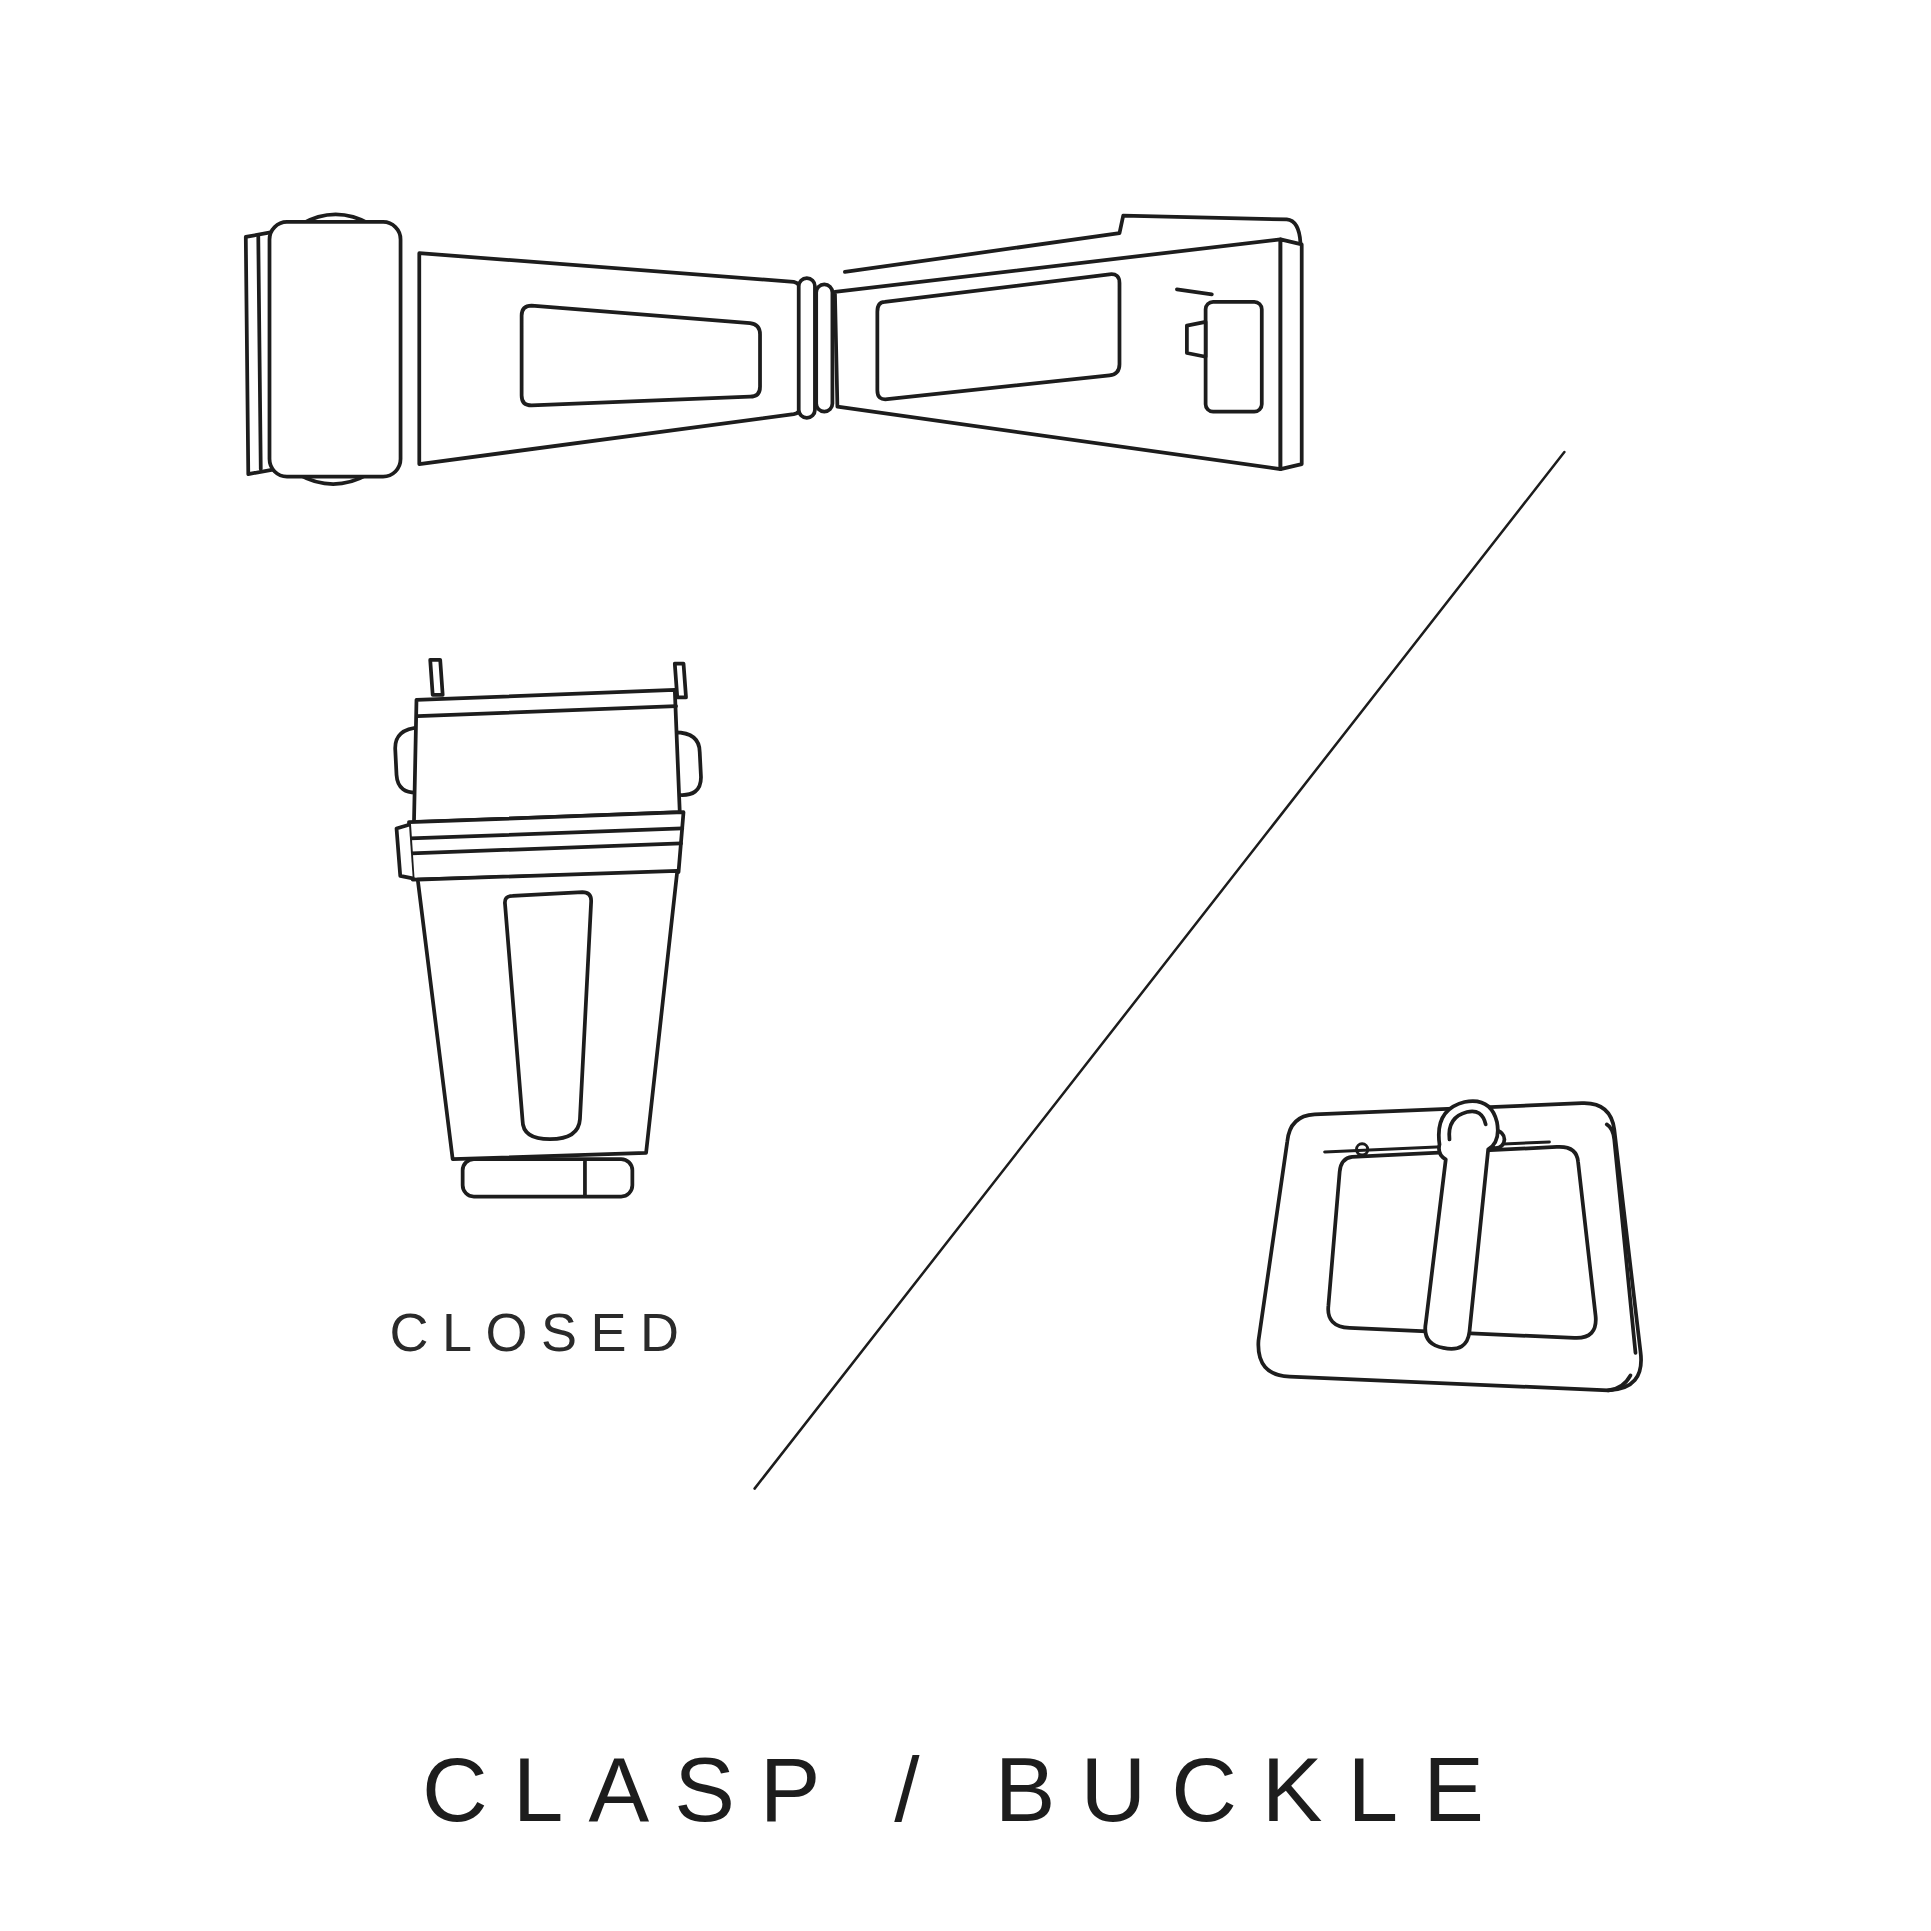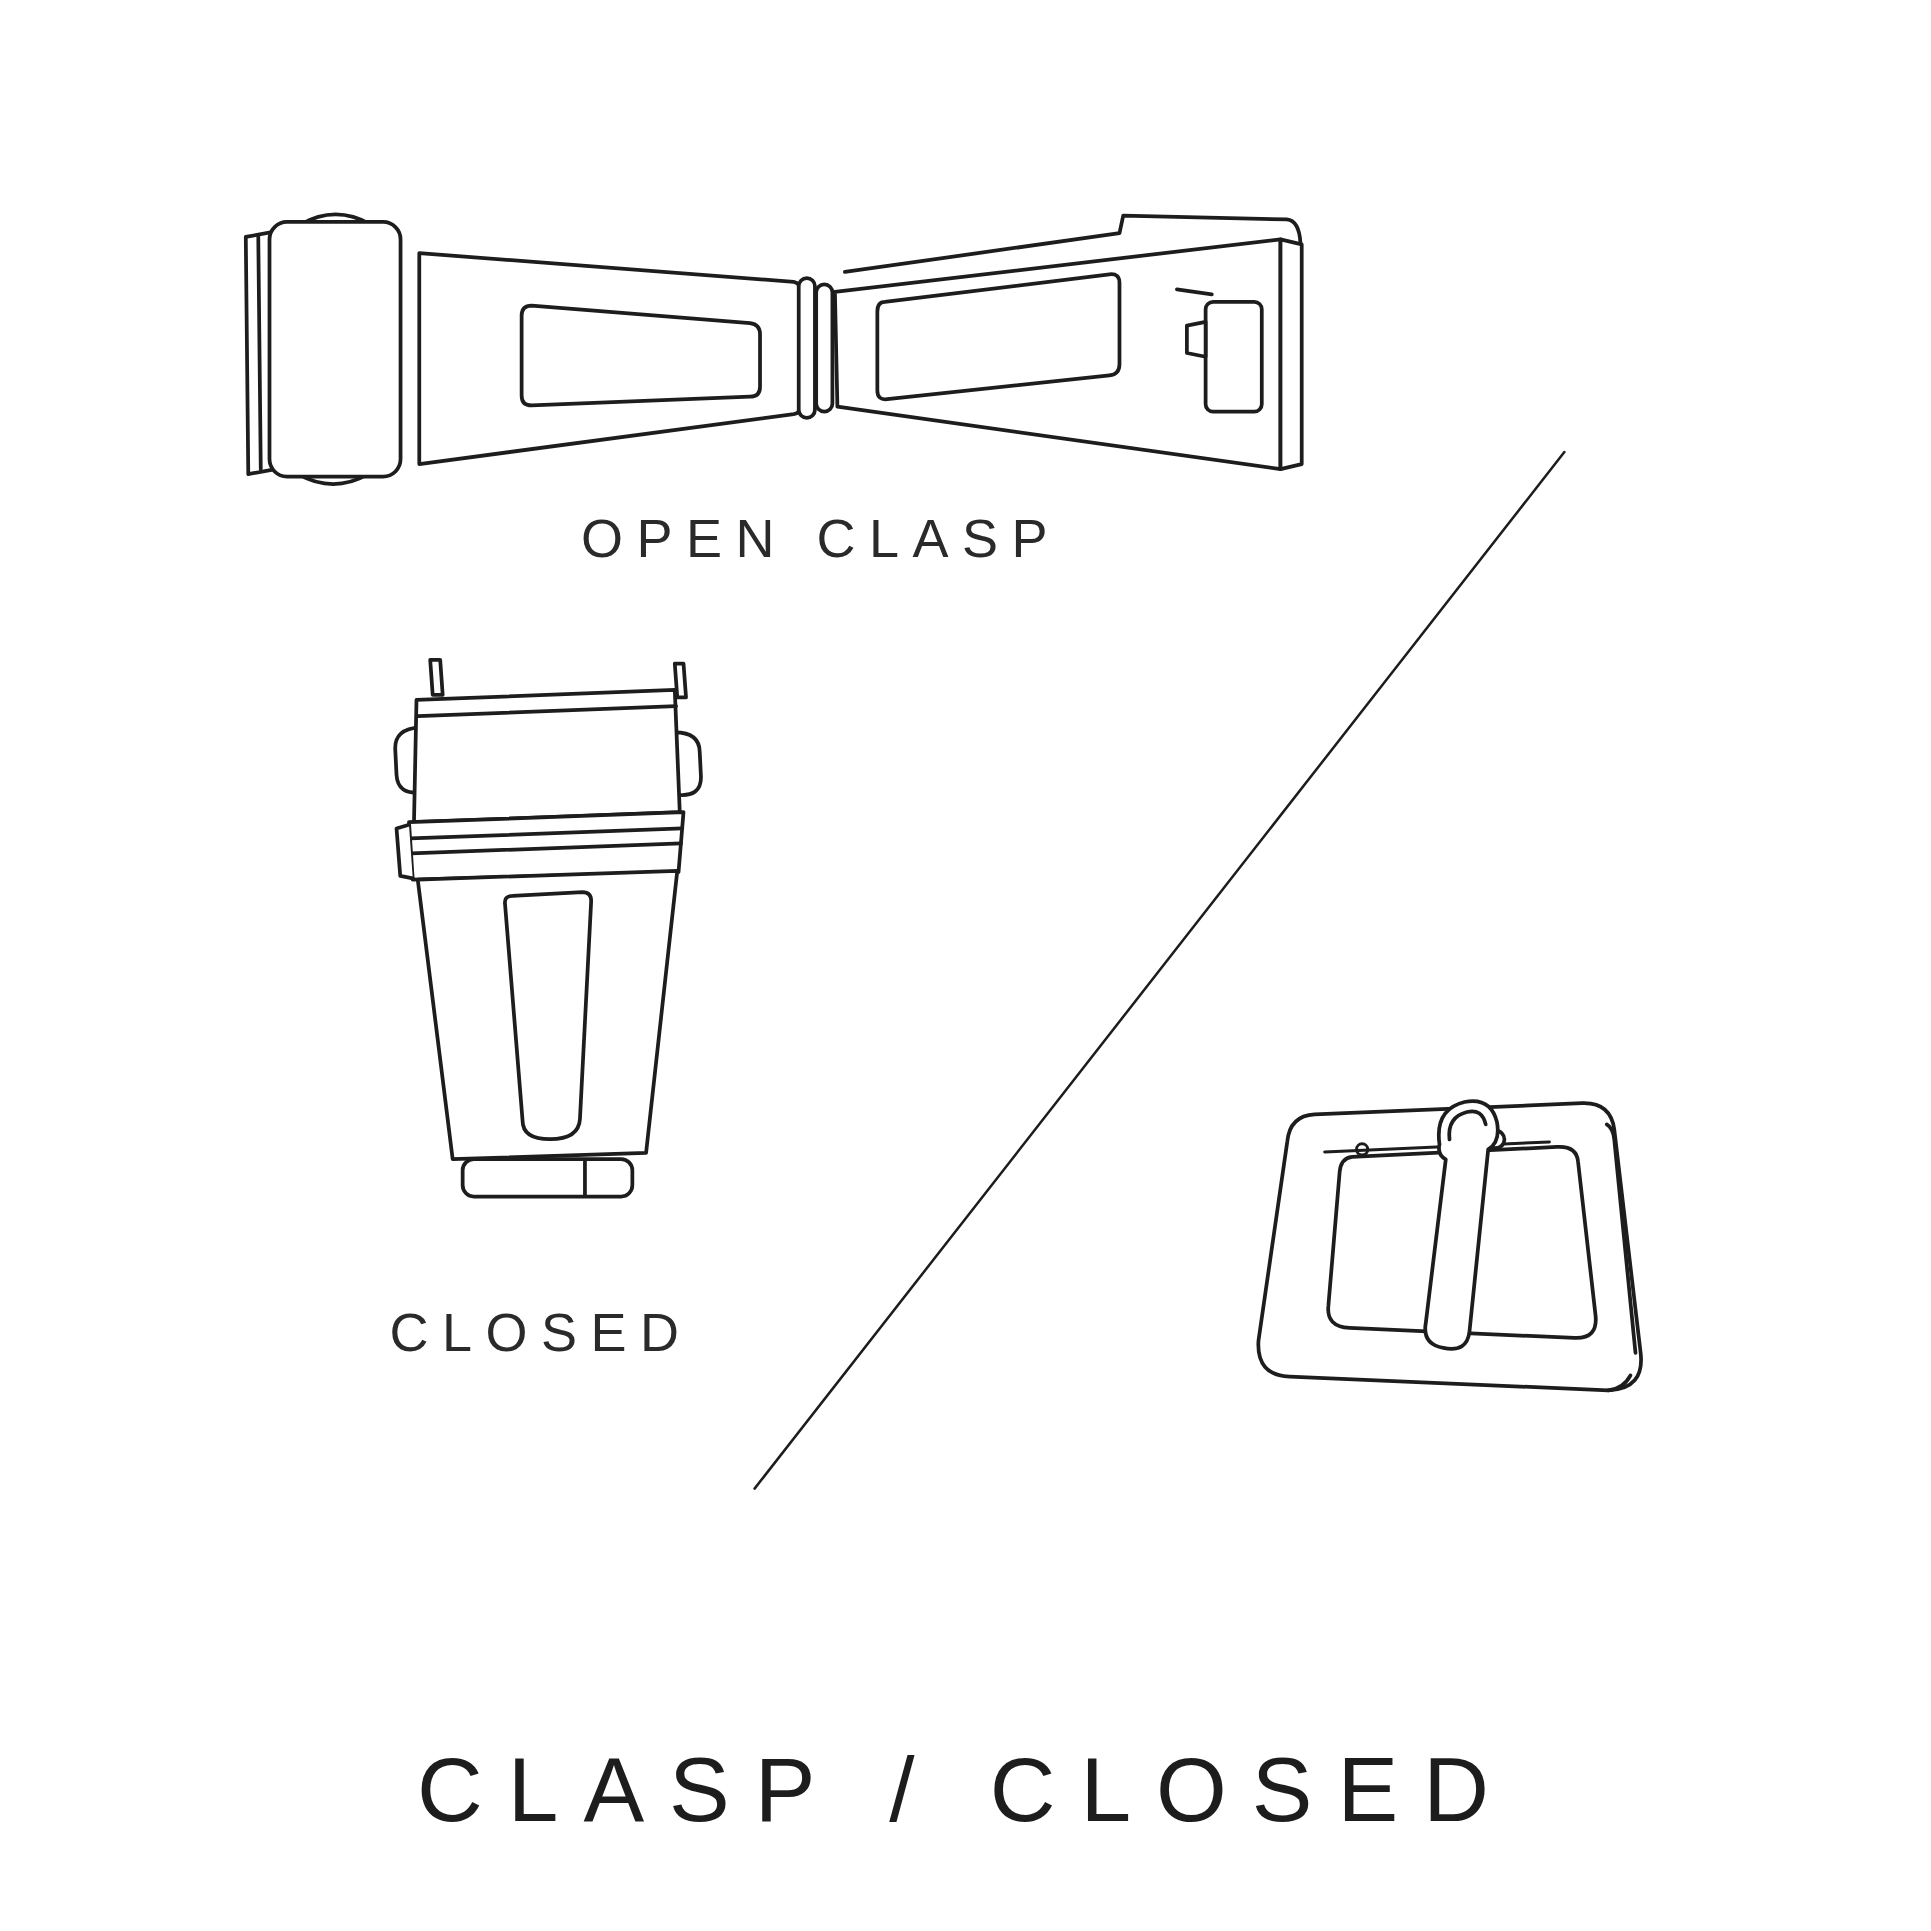--- a/index.html
+++ b/index.html
@@ -65,21 +65,20 @@
       <path class="stroke" d="M845,42 L862,46 L862,222 L845,226 Z"></path>
       <path class="line" d="M496,68 L716,37 L719,23 L850,26 Q860,27 861,45"></path>
       <path class="line" d="M528,92 L708,70 Q716,69 716,77 L716,142 Q716,150 708,151 L530,170 Q522,171 522,163 L522,100 Q522,92 528,92 Z"></path>
 
       <rect class="stroke" x="785" y="92" width="45" height="88" rx="6"></rect>
       <path class="stroke" d="M785,108 L770,111 L770,133 L785,136 Z"></path>
       <path class="line" d="M762,82 L790,86"></path>
     </svg>
   </div>
 
-  <div class="caption" style="left:483px;top:507px;width:676px;">OPEN CLASP</div>
 
   <div class="fig" style="left:375px;top:650px;">
     <svg width="350" height="574" viewBox="0 0 280 460">
 
       <path class="stroke" d="M46,36 L44,8 L52,8 L54,36 Z"></path>
       <path class="stroke" d="M242,38 L240,11 L247,11 L249,38 Z"></path>
 
       <path class="stroke" d="M36,62 Q15,63 16,80 L17,100 Q18,116 36,114 Z"></path>
       <path class="stroke" d="M240,66 Q260,66 260,82 L261,102 Q261,118 242,116 Z"></path>
 
@@ -120,16 +119,16 @@
       <path class="thin" d="M70,52 L250,44"></path>
       <circle class="thin" cx="100" cy="50" r="4.5"></circle>
 
       <circle class="stroke" cx="207" cy="42" r="7"></circle>
 
       <path class="stroke" d="M162,46 Q158,18 182,12 Q203,8 208,28 Q211,44 201,50 L186,196 Q184,213 165,209 Q148,206 151,189 L167,58 Q160,54 162,46 Z"></path>
       <path class="line" d="M170,42 Q168,24 184,20 Q196,17 199,30"></path>
     </svg>
   </div>
 
-  <div class="title">CLASP / CLOSED</div>
+  <div class="title">CLASP / BUCKLE</div>
 
 </div>
 
 
 </body></html>

